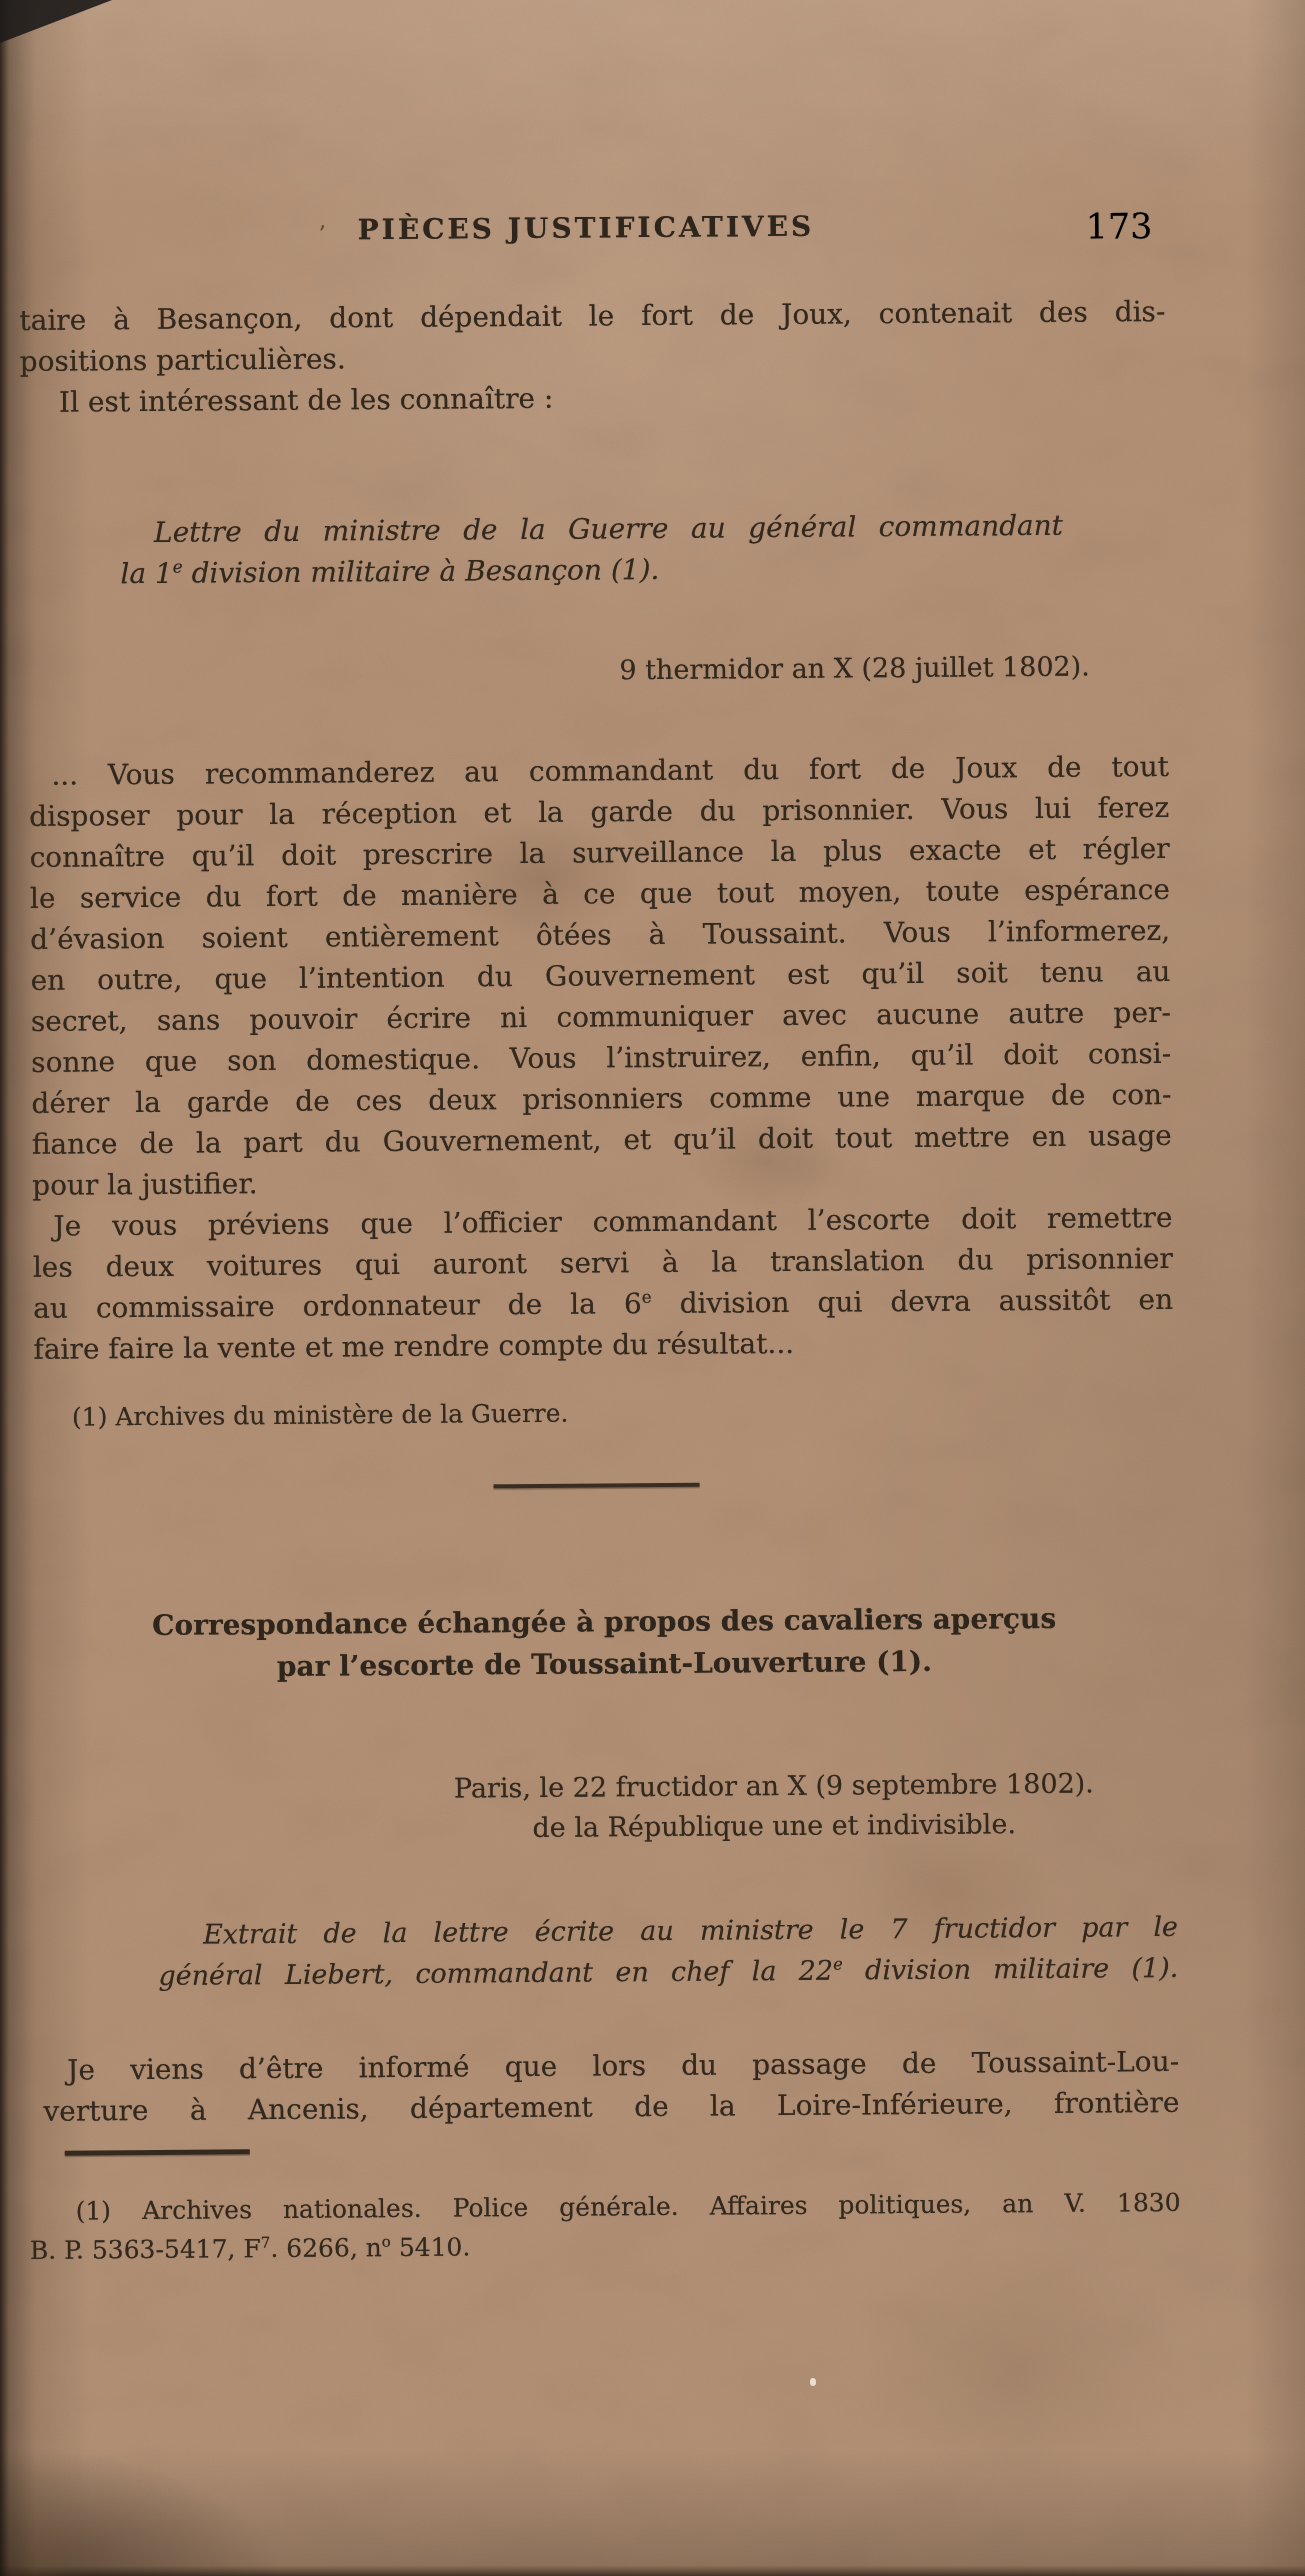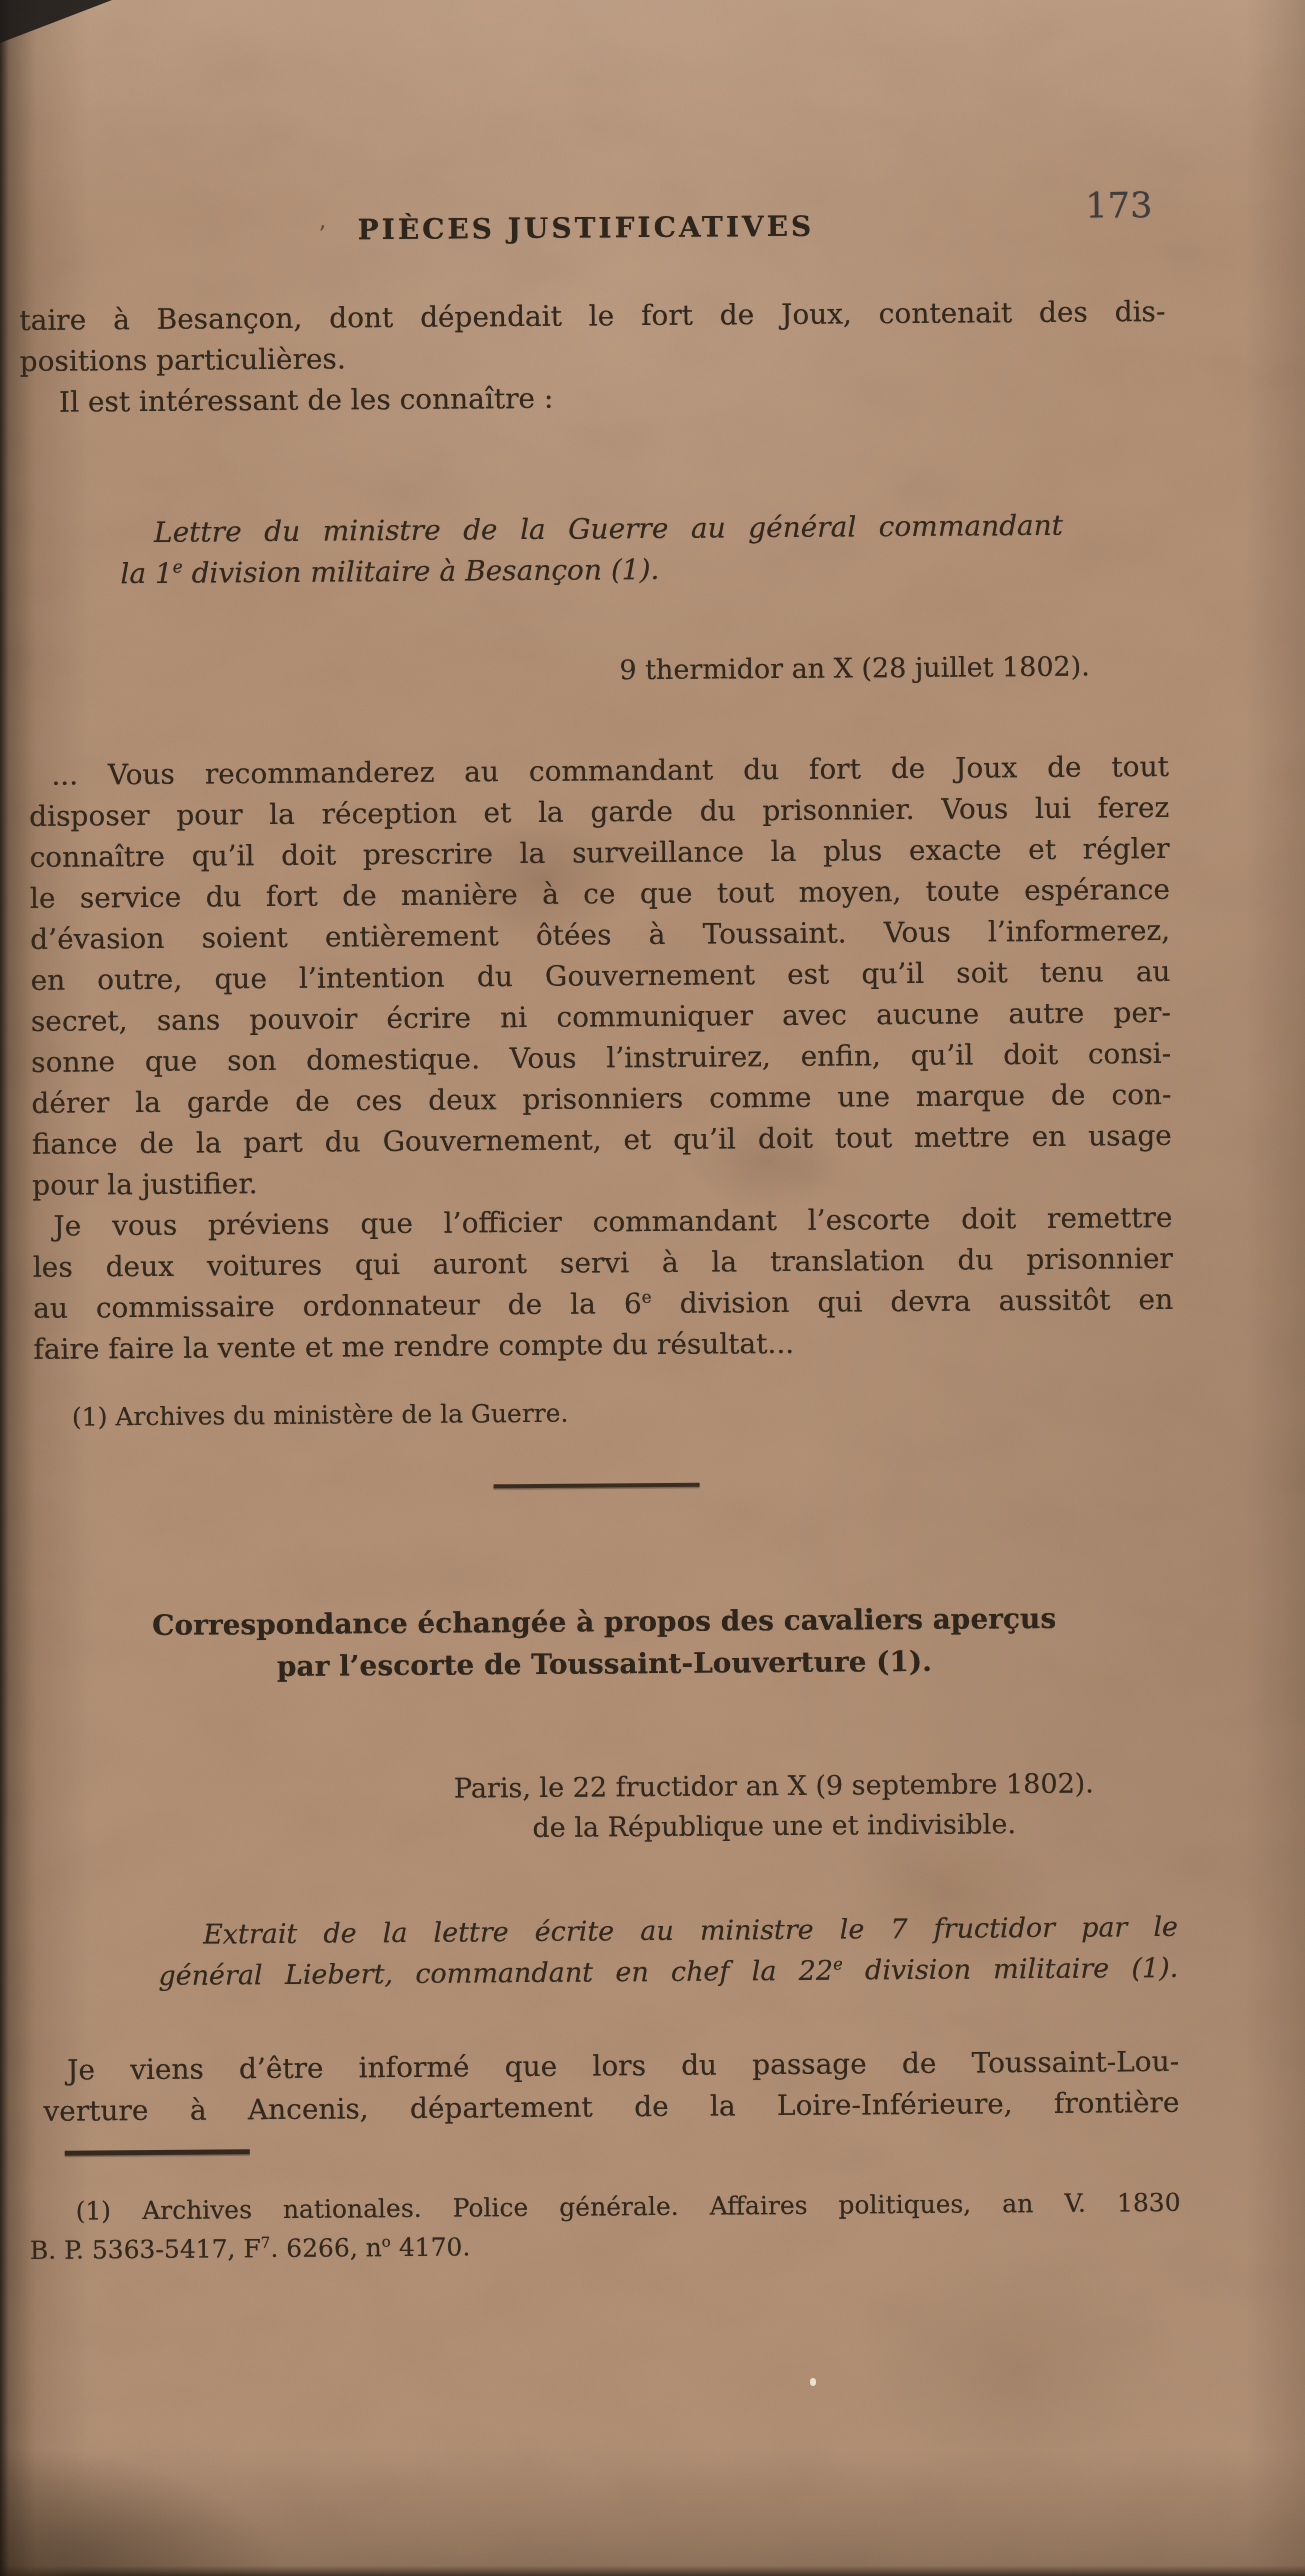--- a/index.html
+++ b/index.html
@@ -60,21 +60,21 @@
   .jl { text-align: justify; text-align-last: justify; }
   .ll { text-align: left; text-align-last: left; }
   sup.sp { font-size: 0.60em; vertical-align: super; line-height: 0; }
 
   
   .running-head-mark { position: absolute; left: 327px; top: 218px; font-size: 22.4px; opacity: .65; }
   .running-head-title {
     position: absolute; left: 366px; top: 211px;
     font-size: 28px; font-weight: 700; letter-spacing: 3px; color: #2f261c;
   }
-  .page-number { position: absolute; left: 1094px; top: 189px; font-size: 35px; color: #404040; }
+  .page-number { position: absolute; left: 1094px; top: 210px; font-size: 35px; color: #000000; }
 
   .para-intro { top: 295px; left: 27px; width: 1146px; font-size: 28px; }
   .indent-sm { text-indent: 39px; }
 
   .lettre-heading { top: 508px; left: 126px; width: 943px; font-size: 28px; font-style: italic; }
   .lettre-heading .first { text-indent: 34px; }
 
   .date-1 { top: 649px; left: 411px; width: 897px; font-size: 27px; text-align: center; }
 
   .letter-body { top: 750px; left: 33px; width: 1140px; font-size: 28px; }
@@ -182,21 +182,21 @@
 
     <div class="block para-passage">
       <div class="ln jl indent-p3">Je viens d’être informé que lors du passage de Toussaint-Lou-</div>
       <div class="ln jl">verture à Ancenis, département de la Loire-Inférieure, frontière</div>
     </div>
 
     <div class="block footnote-rule"></div>
 
     <div class="block footnote-2">
       <div class="ln jl first">(1) Archives nationales. Police générale. Affaires politiques, an V. 1830</div>
-      <div class="ln ll"><span>B. P. 5363-5417, F</span><sup class="sp">7</sup><span>. 6266, n</span><sup class="sp">o</sup><span> 4170.</span></div>
+      <div class="ln ll"><span>B. P. 5363-5417, F</span><sup class="sp">7</sup><span>. 6266, n</span><sup class="sp">o</sup><span> 5410.</span></div>
     </div>
 
   </div>
 
   <div class="corner-topleft"></div>
 
   <svg class="grain" width="1306" height="2576" viewBox="0 0 1747 3447">
     <filter id="g-fine">
       <feTurbulence type="fractalNoise" baseFrequency="0.55" numOctaves="2" seed="7"></feTurbulence>
       <feColorMatrix type="saturate" values="0"></feColorMatrix>

